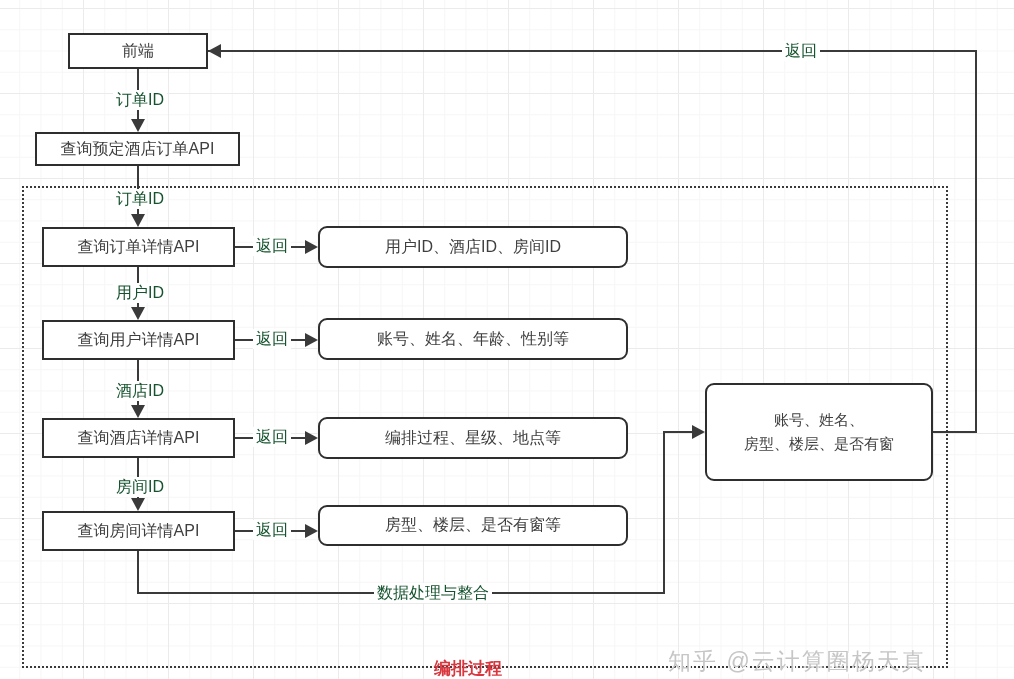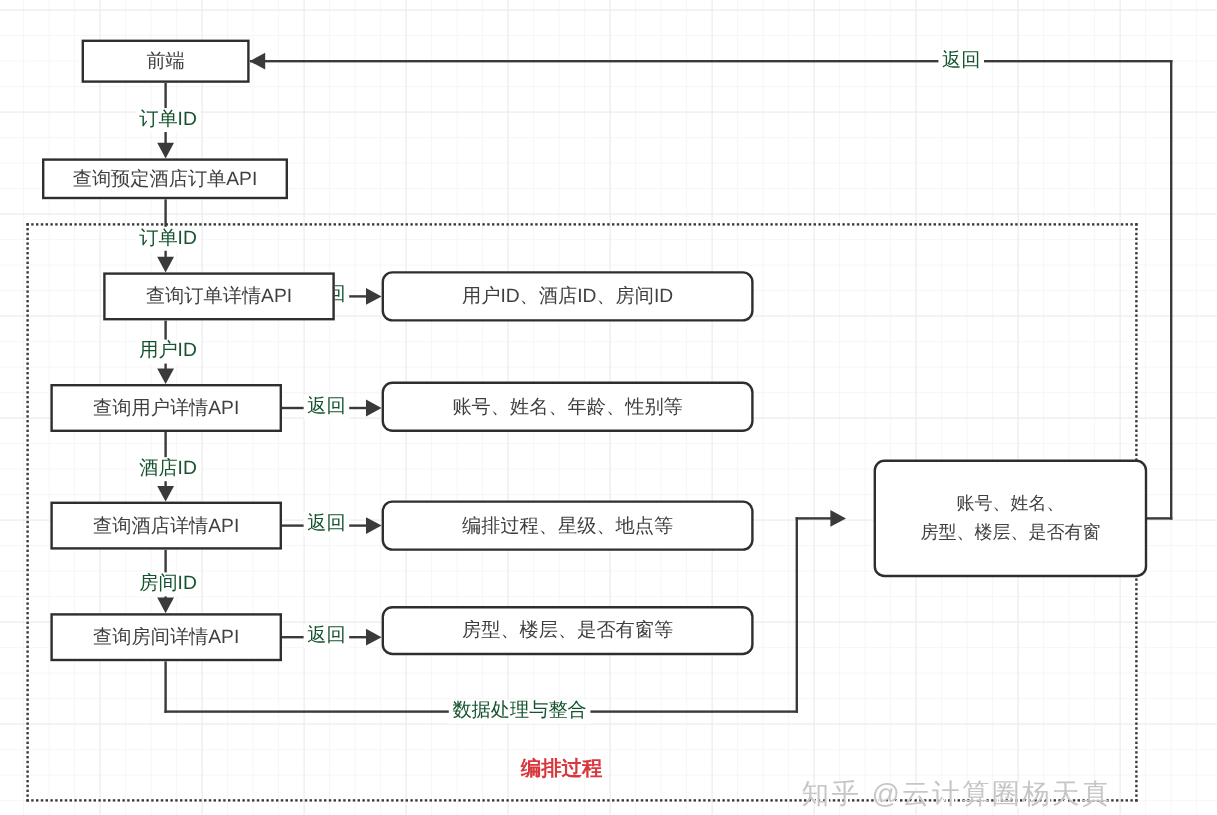--- a/index.html
+++ b/index.html
@@ -62,21 +62,21 @@
   <div class="lbl" style="left:140px;top:90px;">订单ID</div>
 
   <div class="box" style="left:35px;top:132px;width:205px;height:34px;">
     <span>查询预定酒店订单API</span>
   </div>
 
   <div class="vline" style="left:137px;top:166px;height:49px;"></div>
   <div class="arr down" style="left:131px;top:214px;"></div>
   <div class="lbl" style="left:140px;top:189px;">订单ID</div>
 
-  <div class="box" style="left:42px;top:227px;width:193px;height:40px;margin-left:44px;">
+  <div class="box" style="left:42px;top:227px;width:193px;height:40px;">
     <span>查询订单详情API</span>
   </div>
   <div class="hline" style="left:235px;top:246px;width:72px;"></div>
   <div class="lbl" style="left:272px;top:236px;">返回</div>
   <div class="arr right" style="left:305px;top:240px;"></div>
   <div class="box rounded" style="left:318px;top:226px;width:310px;height:42px;">
     <span>用户ID、酒店ID、房间ID</span>
   </div>
 
   <div class="vline" style="left:137px;top:267px;height:42px;"></div>
@@ -121,28 +121,28 @@
     <span>房型、楼层、是否有窗等</span>
   </div>
 
   <div class="vline" style="left:137px;top:551px;height:43px;"></div>
   <div class="hline" style="left:137px;top:592px;width:528px;"></div>
   <div class="lbl" style="left:433px;top:583px;">数据处理与整合</div>
   <div class="vline" style="left:663px;top:431px;height:163px;"></div>
   <div class="hline" style="left:663px;top:431px;width:31px;"></div>
   <div class="arr right" style="left:692px;top:425px;"></div>
 
-  <div class="box rounded" style="left:728px;top:383px;width:228px;height:98px;flex-direction:column;">
+  <div class="box rounded" style="left:705px;top:383px;width:228px;height:98px;flex-direction:column;">
     <span class="agg-line">账号、姓名、</span>
     <span class="agg-line">房型、楼层、是否有窗</span>
   </div>
 
   <div class="hline" style="left:933px;top:431px;width:44px;"></div>
   <div class="vline" style="left:975px;top:50px;height:383px;"></div>
   <div class="hline" style="left:208px;top:50px;width:769px;"></div>
   <div class="arr left" style="left:208px;top:44px;"></div>
   <div class="lbl" style="left:801px;top:41px;">返回</div>
 
-  <div id="orchestration-label" style="color: rgb(217, 54, 62);">编排过程</div>
+  <div id="orchestration-label" style="color: rgb(217, 54, 62); margin-top: 28px;">编排过程</div>
 
   <div id="watermark" style="color: rgb(198, 198, 198);">知乎 @云计算圈杨天真</div>
 
 </div>
 
 </body></html>

